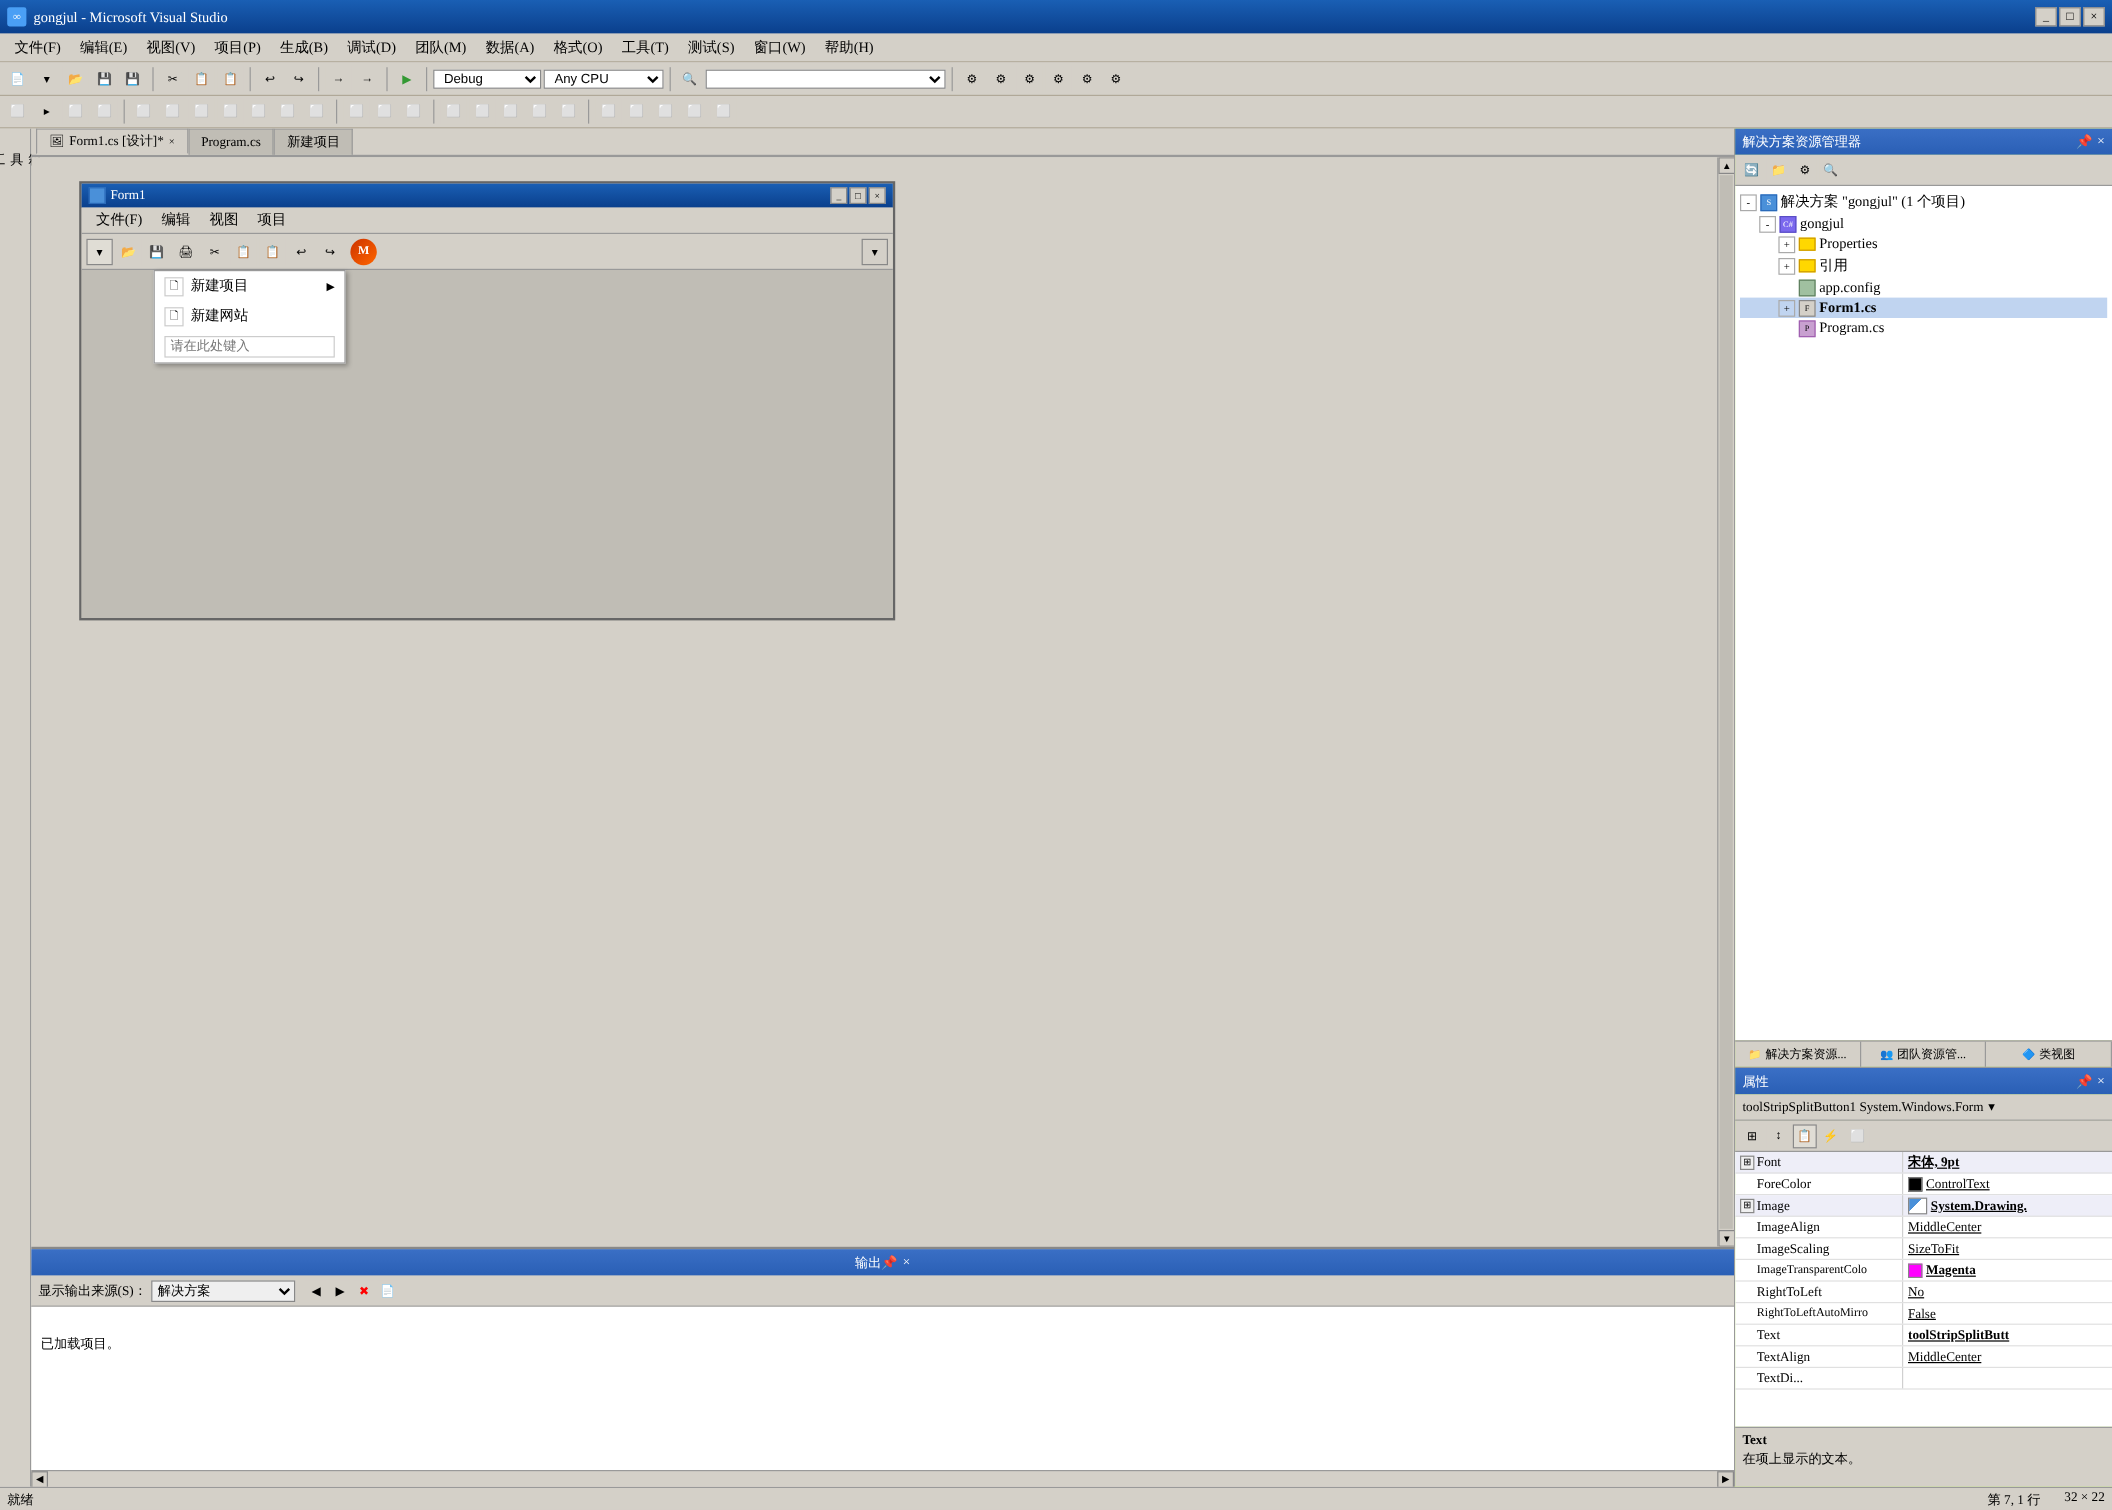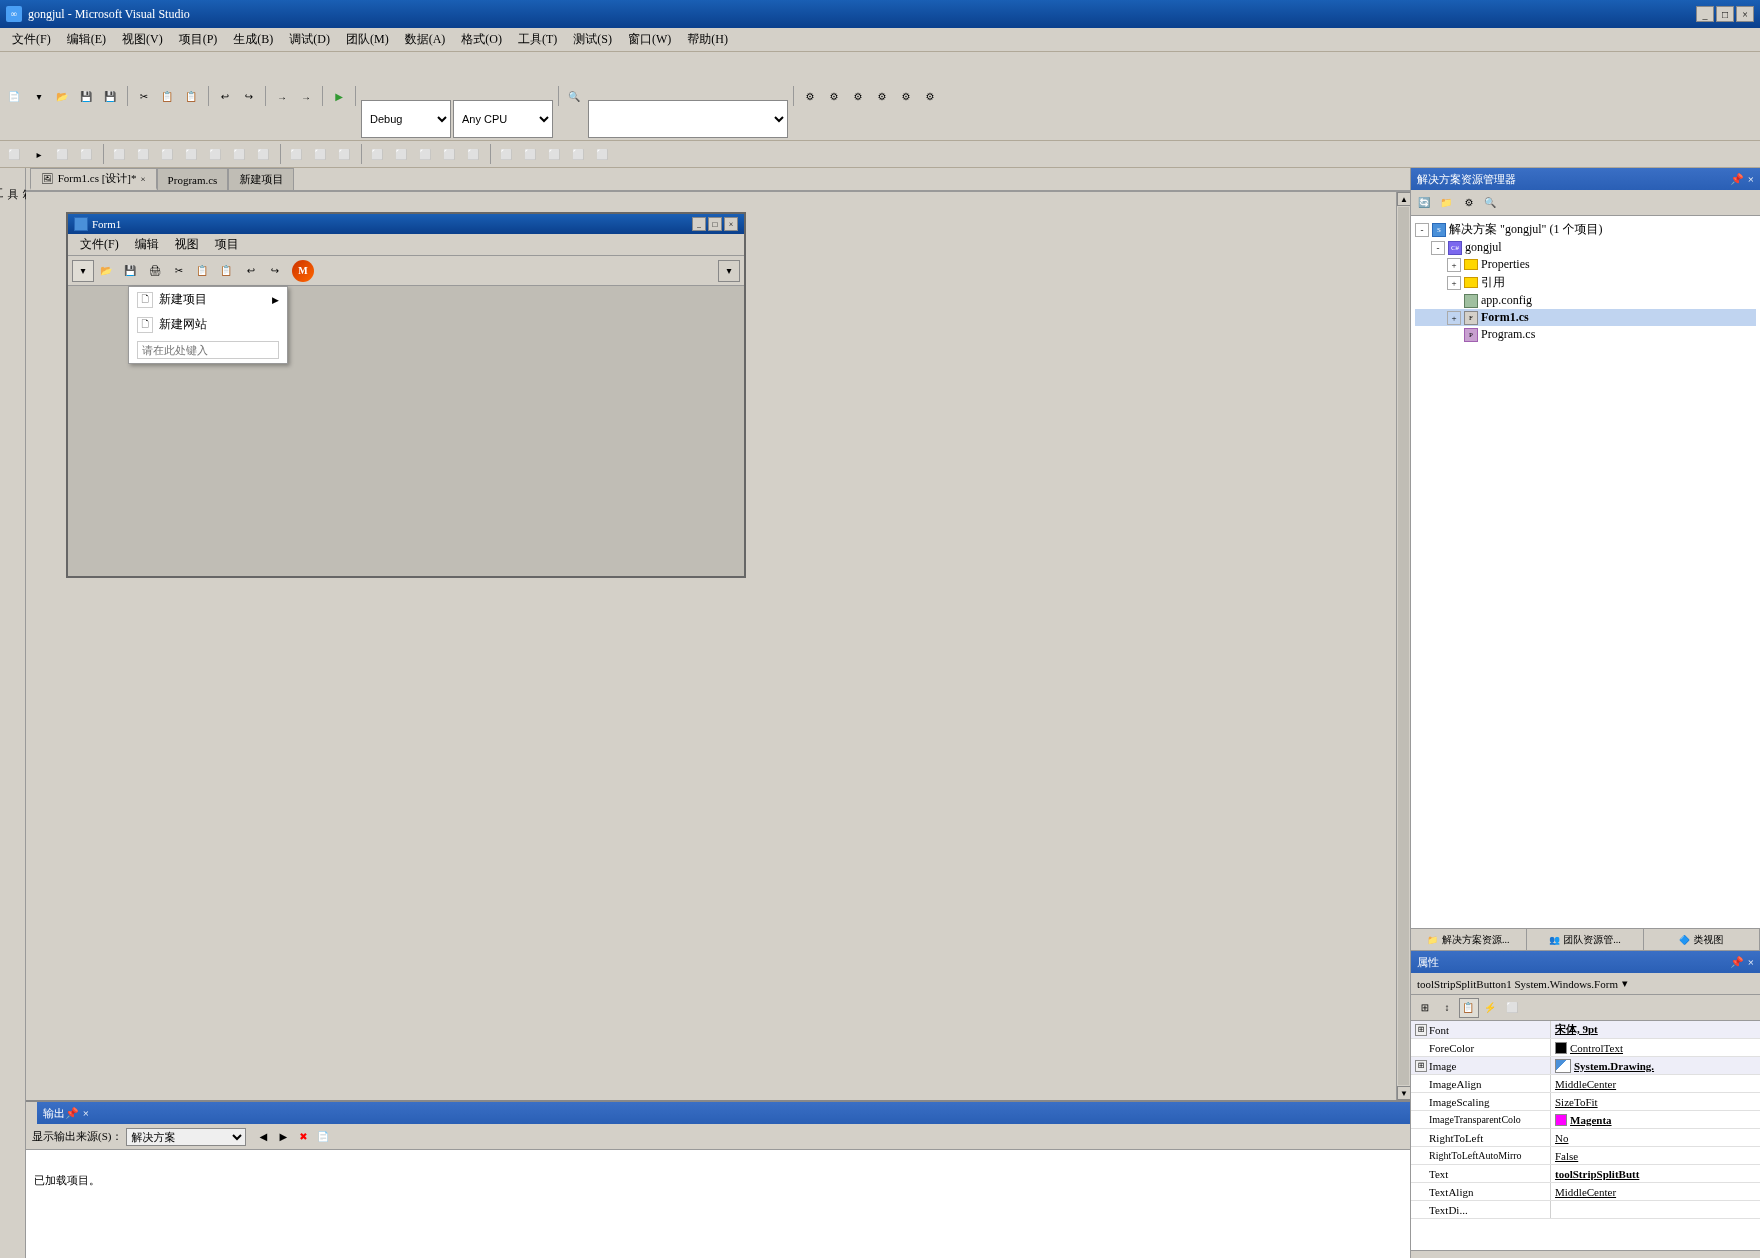--- a/index.html
+++ b/index.html
@@ -44,22 +44,22 @@
     }
     .toolbar-btn {
       width: 22px; height: 22px;
       background: #d4d0c8;
       border: 1px solid transparent;
       display: flex; align-items: center; justify-content: center;
       font-size: 10px; cursor: pointer;
     }
     .toolbar-separator { width: 1px; height: 20px; background: #999; margin: 0 3px; }
     .toolbar-combo {
-      height: 38px; font-size: 11px; background: white;
-      border: 1px solid #888; padding: 0 4px; margin-top: 46px;
+      height: 16px; font-size: 11px; background: white;
+      border: 1px solid #888; padding: 0 4px;
     }
     .toolbar-combo-debug { width: 90px; }
     .toolbar-combo-cpu { width: 100px; }
     .toolbar-combo-search { width: 200px; }
 
     
     .toolbar-area2 {
       background: #d4d0c8;
       border-bottom: 1px solid #b0a898;
       padding: 2px 4px;
@@ -214,21 +214,21 @@
       padding: 4px 8px;
       gap: 20px;
       height: 30px;
       font-size: 11px;
     }
     .form-component-item { display: flex; align-items: center; gap: 4px; cursor: pointer; }
     .form-component-icon { width: 14px; height: 14px; background: #a0a0a0; border: 1px solid #666; }
 
     
     .right-panel {
-      width: 350px;
+      width: 315px;
       background: #bef264;
       border-left: 1px solid #999;
       display: flex;
       flex-direction: column;
       justify-content: space-between;
     }
     .right-panel-header {
       background: linear-gradient(to bottom, #3a6fc5, #2a5fb5);
       color: white;
       padding: 3px 6px;
@@ -362,23 +362,22 @@
       flex-direction: column;
       position: relative;
     }
     .output-header {
       background: linear-gradient(to bottom, #3a6fc5, #2a5fb5);
       color: white;
       padding: 3px 6px;
       font-size: 11px;
       display: flex;
       align-items: center;
-      justify-content: flex-start;
+      justify-content: center;
       height: 22px;
-      margin-left: 11px;
     }
     .output-toolbar {
       background: #d4d0c8;
       display: flex;
       align-items: center;
       padding: 2px 6px;
       gap: 4px;
       border-bottom: 1px solid #999;
       height: 26px;
       font-size: 11px;

